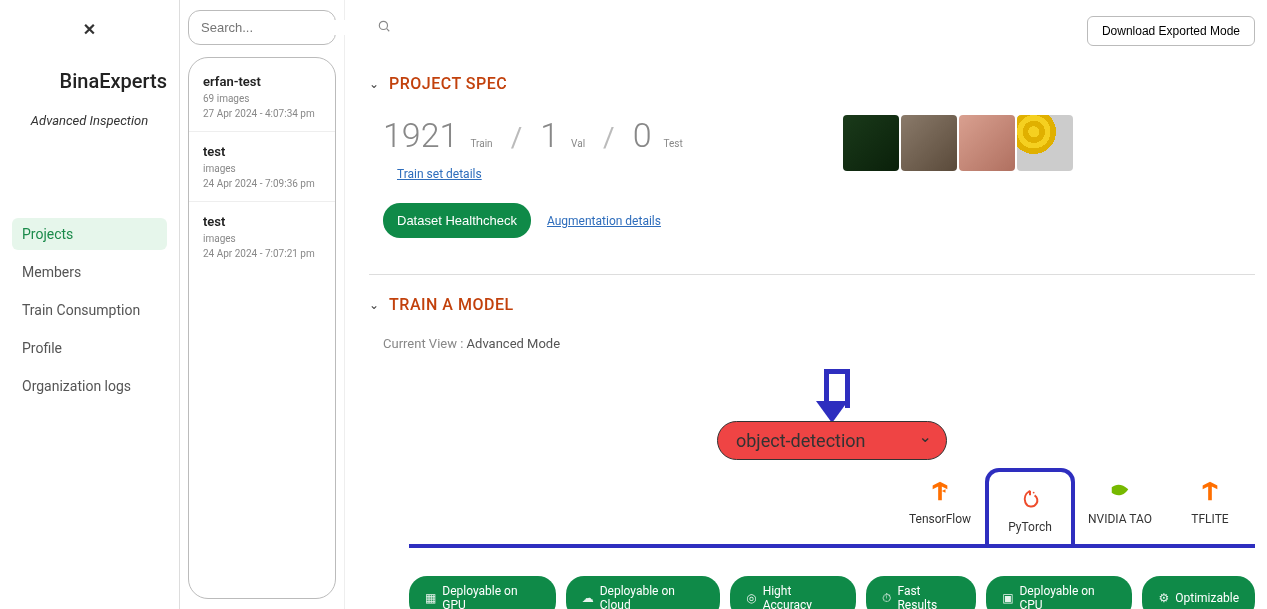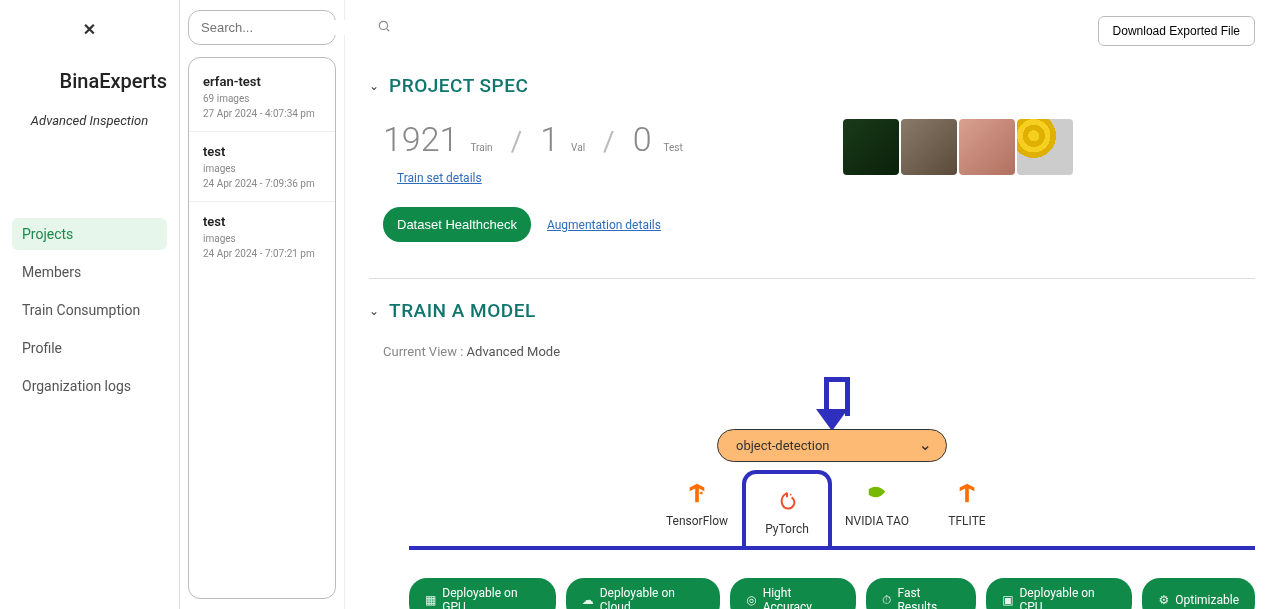--- a/index.html
+++ b/index.html
@@ -13,35 +13,35 @@
   .brand-sub { font-size: 13px; text-align: center; color: #333; margin-top: 20px; margin-bottom: 90px; font-style: italic; }
   .nav-items { display: flex; flex-direction: column; gap: 6px; }
   .nav-item { padding: 8px 10px; border-radius: 6px; color: #555; cursor: pointer; font-size: 14px; }
   .nav-item.active { background: #e6f6eb; color: #1a8a4a; }
   
   
   .projects-panel { width: 165px; padding: 10px 8px; display: flex; flex-direction: column; border-right: 1px solid #eee; }
   .search-wrap { position: relative; border: 1px solid #bbb; border-radius: 12px; padding: 8px 12px; display: flex; align-items: center; margin-bottom: 12px; }
   .search-input { border: none; outline: none; flex: 1; font-size: 13px; }
   .search-icon { color: #888; font-size: 14px; }
-  .projects-list { flex: 1; border: 1px solid #bbb; border-radius: 12px; padding: 4px 0; overflow-y: auto; }
+  .projects-list { flex: 1; border: 1px solid #bbb; border-radius: 20px; padding: 4px 0; overflow-y: auto; }
   .project-item { padding: 12px 14px; border-bottom: 1px solid #eee; cursor: pointer; }
   .project-item:last-child { border-bottom: none; }
   .project-title { font-weight: 600; font-size: 13px; color: #222; margin-bottom: 4px; }
   .project-sub { font-size: 10px; color: #888; margin-bottom: 4px; }
   .project-date { font-size: 10px; color: #888; }
   
   
   .main { flex: 1; padding: 16px 12px 16px 24px; overflow-y: auto; }
   .download-row { display: flex; justify-content: flex-end; margin-bottom: 28px; }
   .download-btn { border: 1px solid #bbb; background: #fff; border-radius: 6px; padding: 7px 14px; font-size: 12px; cursor: pointer; }
   
   .section-head { display: flex; align-items: center; gap: 10px; margin-bottom: 22px; }
   .chev-down { font-size: 12px; color: #444; cursor: pointer; }
-  .section-title { font-size: 19px; letter-spacing: 0.5px; color: #0f766e; font-weight: 500; }
+  .section-title { font-size: 16px; letter-spacing: 0.5px; color: #c2410c; font-weight: 500; }
   
   
   .spec-row { display: flex; align-items: flex-start; gap: 160px; padding-left: 14px; margin-bottom: 36px; }
   .counts { display: flex; flex-direction: column; gap: 12px; }
   .count-line { display: flex; align-items: baseline; gap: 12px; color: #888; }
   .count-num { font-size: 34px; font-weight: 300; }
   .count-lbl { font-size: 10px; }
   .count-sep { font-size: 28px; color: #bbb; margin: 0 6px; }
   .train-set-link { color: #2e6dbc; text-decoration: underline; font-size: 12px; margin-left: 14px; cursor: pointer; }
   .health-row { display: flex; align-items: center; gap: 16px; margin-top: 10px; }
@@ -60,24 +60,24 @@
   
   .current-view { font-size: 13px; color: #555; padding-left: 14px; margin-bottom: 18px; }
   .current-view .lbl { color: #888; }
   
   .arrow-wrap { display: flex; justify-content: center; margin-left: 40px; margin-bottom: -6px; }
   .arrow-down { width: 32px; height: 58px; position: relative; }
   .arrow-down::before { content: ""; position: absolute; top: 0; left: 8px; width: 16px; height: 34px; border: 5px solid #2e2ebf; border-bottom: none; }
   .arrow-down::after { content: ""; position: absolute; top: 32px; left: 0; width: 0; height: 0; border-left: 16px solid transparent; border-right: 16px solid transparent; border-top: 22px solid #2e2ebf; }
   
   .task-select-row { display: flex; justify-content: center; margin-left: 40px; margin-bottom: 8px; }
-  .task-select { border: 1px solid #333; border-radius: 20px; padding: 8px 36px 8px 18px; font-size: 13px; position: relative; width: 230px; cursor: pointer; background: #fdba74; }
+  .task-select { border: 1px solid #333; border-radius: 20px; padding: 8px 36px 8px 18px; font-size: 18px; position: relative; width: 230px; cursor: pointer; background: #ef4444; }
   .task-select::after { content: "⌄"; position: absolute; right: 14px; top: 5px; font-size: 16px; }
   
-  .frameworks { display: flex; justify-content: center; gap: 0; margin-left: 40px; position: relative; padding-bottom: 4px; }
+  .frameworks { display: flex; justify-content: flex-end; gap: 0; margin-left: 40px; position: relative; padding-bottom: 4px; }
   .frameworks::after { content: ""; position: absolute; bottom: 0; left: 0; right: 0; height: 4px; background: #2e2ebf; }
   .fw { width: 90px; display: flex; flex-direction: column; align-items: center; gap: 10px; padding: 12px 0 14px; cursor: pointer; position: relative; z-index: 2; background: #fff; }
   .fw.selected { border: 4px solid #2e2ebf; border-bottom: none; border-radius: 14px 14px 0 0; padding: 16px 0 10px; }
   .fw-icon { width: 22px; height: 22px; }
   .fw-label { font-size: 12px; color: #333; }
   
   .icon-tf { color: #ff6f00; }
   .icon-pt { color: #ee4c2c; }
   .icon-nv { color: #76b900; }
   .icon-tfl { color: #ff6f00; }
@@ -128,21 +128,21 @@
       <div class="project-item">
         <div class="project-title">test</div>
         <div class="project-sub">images</div>
         <div class="project-date">24 Apr 2024 - 7:07:21 pm</div>
       </div>
     </div>
   </div>
 
   <main class="main">
     <div class="download-row">
-      <button class="download-btn">Download Exported File</button>
+      <button class="download-btn">Download Exported Mode</button>
     </div>
 
     <div class="section-head">
       <span class="chev-down">⌄</span>
       <span class="section-title">PROJECT SPEC</span>
     </div>
     <div class="spec-row">
       <div>
         <div class="counts">
           <div class="count-line">

